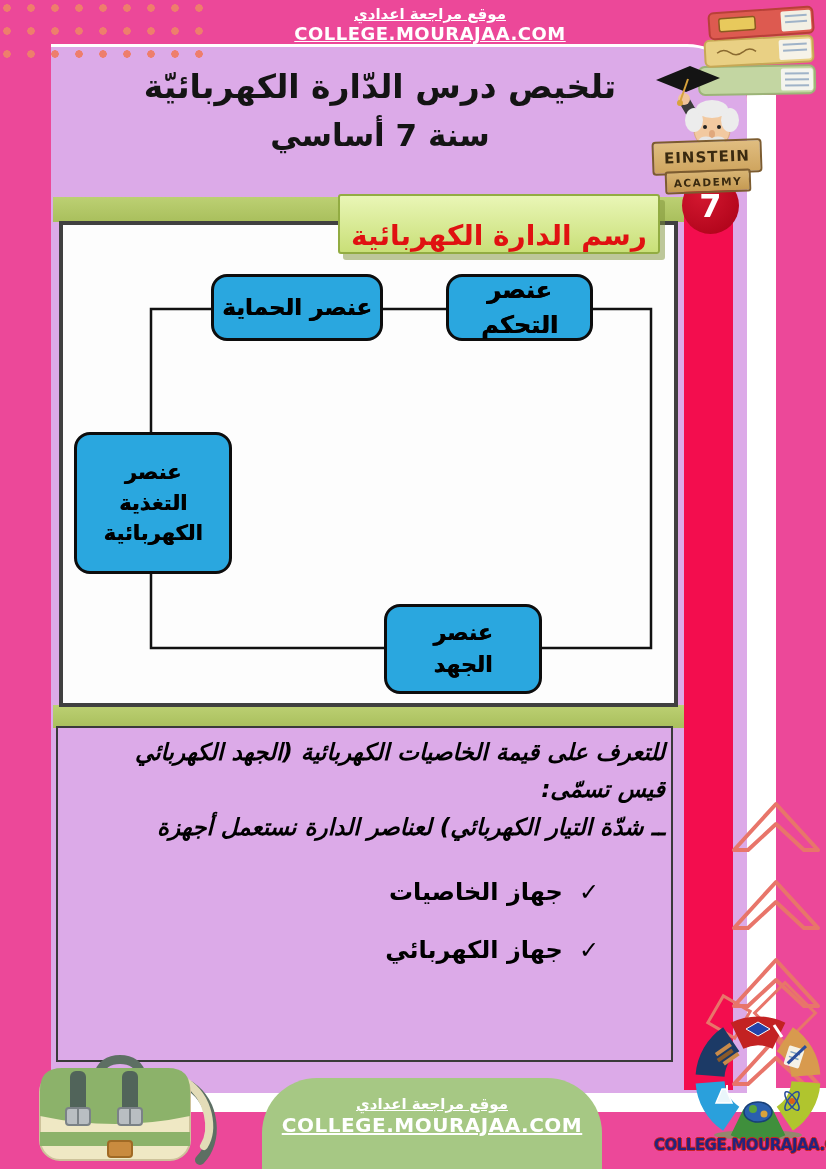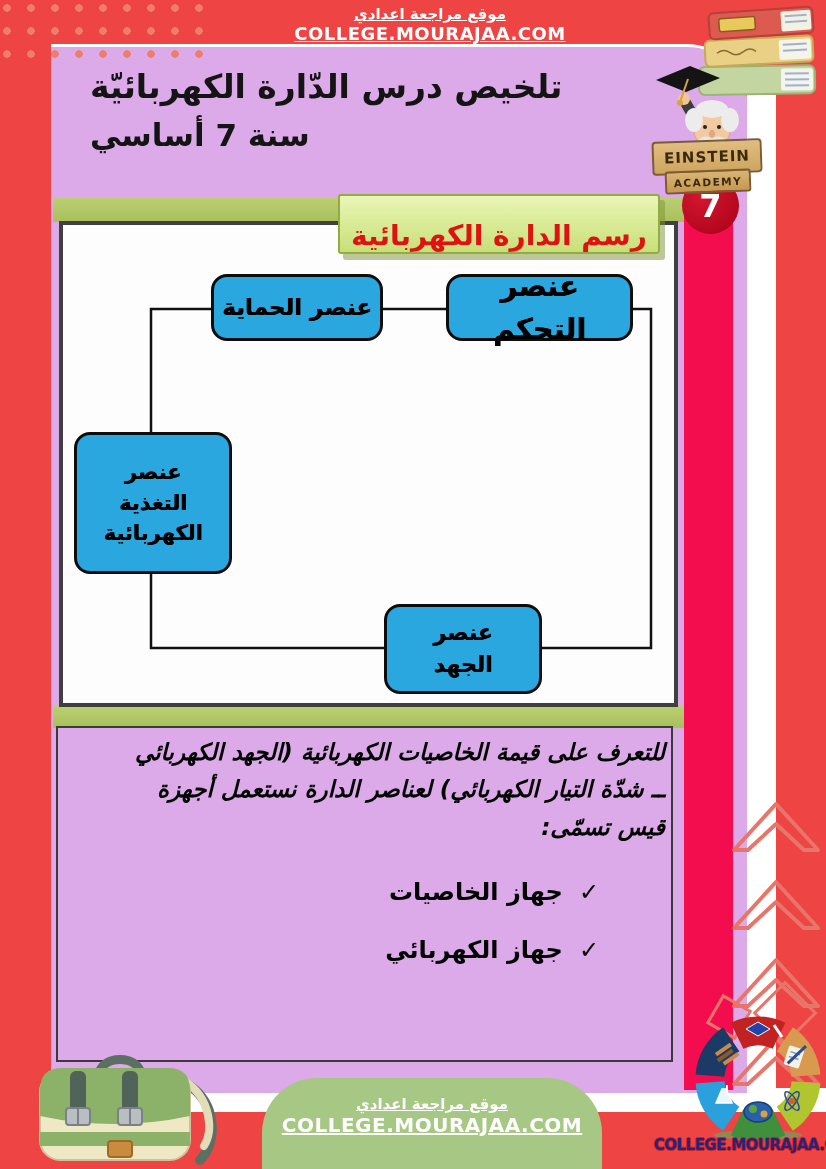--- a/index.html
+++ b/index.html
@@ -1,38 +1,38 @@
 <!DOCTYPE html>
 <html lang="ar"><head>
 <meta charset="utf-8">
 <style>
   html,body{margin:0;padding:0;}
   body{font-family:"DejaVu Sans",sans-serif;background:#888;}
-  #page{position:relative;width:826px;height:1169px;margin:0 auto;background:#ef4444;overflow:hidden;}
+  #page{position:relative;width:826px;height:1169px;margin:0 auto;background:#ec4899;overflow:hidden;}
 
   
   .strip-white-v{position:absolute;left:747px;top:95px;width:29px;height:1017px;background:#fff;z-index:1;}
   .strip-white-h{position:absolute;left:48px;top:1088px;width:778px;height:24px;background:#fff;z-index:1;}
 
   
   .violet-panel{position:absolute;left:51px;top:44px;width:696px;height:1046px;background:#dcaae8;
     border-top-right-radius:60px;border-top:3px solid #fff;z-index:2;}
 
   
   .header-text{position:absolute;left:230px;top:5px;width:400px;text-align:center;color:#fff;z-index:4;}
   .header-text .l1{font-size:15px;font-weight:bold;text-decoration:underline;}
   .header-text .l2{font-size:18px;font-weight:bold;text-decoration:underline;letter-spacing:.5px;}
 
   
   .dots{position:absolute;left:2px;top:3px;width:212px;height:60px;z-index:3;
     background-image:radial-gradient(circle at 5px 5px,#ee7e6c 3.5px,rgba(0,0,0,0) 4px);
     background-size:24px 23px;}
 
   
-  .lesson-title{position:absolute;left:90px;top:62px;width:580px;color:#141414;z-index:4;}
+  .lesson-title{position:absolute;left:90px;top:62px;width:580px;text-align:center;color:#141414;z-index:4;}
   .lesson-title .t1{font-size:33px;font-weight:800;line-height:1.5;}
   .lesson-title .t2{font-size:31px;font-weight:800;line-height:1.5;}
 
   
   .olive1{position:absolute;left:53px;top:197px;width:631px;height:25px;z-index:3;
     background:linear-gradient(180deg,#bcd073,#a9bf5c);}
   .olive2{position:absolute;left:53px;top:705px;width:631px;height:23px;z-index:3;
     background:linear-gradient(180deg,#bcd073,#a9bf5c);}
 
   
@@ -45,21 +45,21 @@
     background:linear-gradient(180deg,#e9f6b6,#c9df78);border:2px solid #92ac42;border-radius:3px;
     box-shadow:5px 6px 0 rgba(125,145,55,.5);display:flex;align-items:flex-end;justify-content:center;}
   .section-box .txt{color:#e01111;font-size:28px;font-weight:800;direction:rtl;}
 
   
   .cbox{position:absolute;background:#2aa7df;border:3px solid #0d0d0d;border-radius:16px;box-sizing:border-box;
     display:flex;flex-direction:column;align-items:center;justify-content:center;
     color:#000;font-weight:800;direction:rtl;text-align:center;}
   .cbox .ln{line-height:1.45;text-shadow:.6px 0 #000;}
   .cbox-protection{left:148px;top:49px;width:172px;height:67px;font-size:23px;}
-  .cbox-control{left:383px;top:49px;width:187px;height:67px;font-size:29px;}
+  .cbox-control{left:383px;top:49px;width:147px;height:67px;font-size:24px;}
   .cbox-supply{left:11px;top:207px;width:158px;height:142px;font-size:21px;}
   .cbox-receiver{left:321px;top:379px;width:158px;height:90px;font-size:22px;}
 
   
   .body-panel{position:absolute;left:56px;top:726px;width:617px;height:336px;z-index:3;
     border:2px solid #3a3a3a;box-sizing:border-box;direction:rtl;}
   .body-panel .para{padding:6px 6px 0 4px;color:#000;font-weight:800;font-size:23px;line-height:1.62;font-style:italic;}
   .body-panel .para .bl{white-space:nowrap;text-align:right;}
   .checklist{margin-top:32px;padding-left:4px;}
   .check-item{display:flex;direction:rtl;align-items:center;gap:16px;justify-content:flex-start;
@@ -150,22 +150,22 @@
     </div>
   </div>
 
   <div class="section-box">
     <div class="txt">رسم الدارة الكهربائية</div>
   </div>
 
   <div class="body-panel">
     <div class="para">
       <div class="bl">للتعرف على قيمة الخاصيات الكهربائية (الجهد الكهربائي</div>
+      <div class="bl">قيس تسمّى:</div>
       <div class="bl">ــ شدّة التيار الكهربائي) لعناصر الدارة نستعمل أجهزة</div>
-      <div class="bl">قيس تسمّى:</div>
     </div>
     <div class="checklist">
       <div class="check-item">
         <span class="mark">✓</span>
         <span>جهاز الخاصيات</span>
       </div>
       <div class="check-item">
         <span class="mark">✓</span>
         <span>جهاز الكهربائي</span>
       </div>

